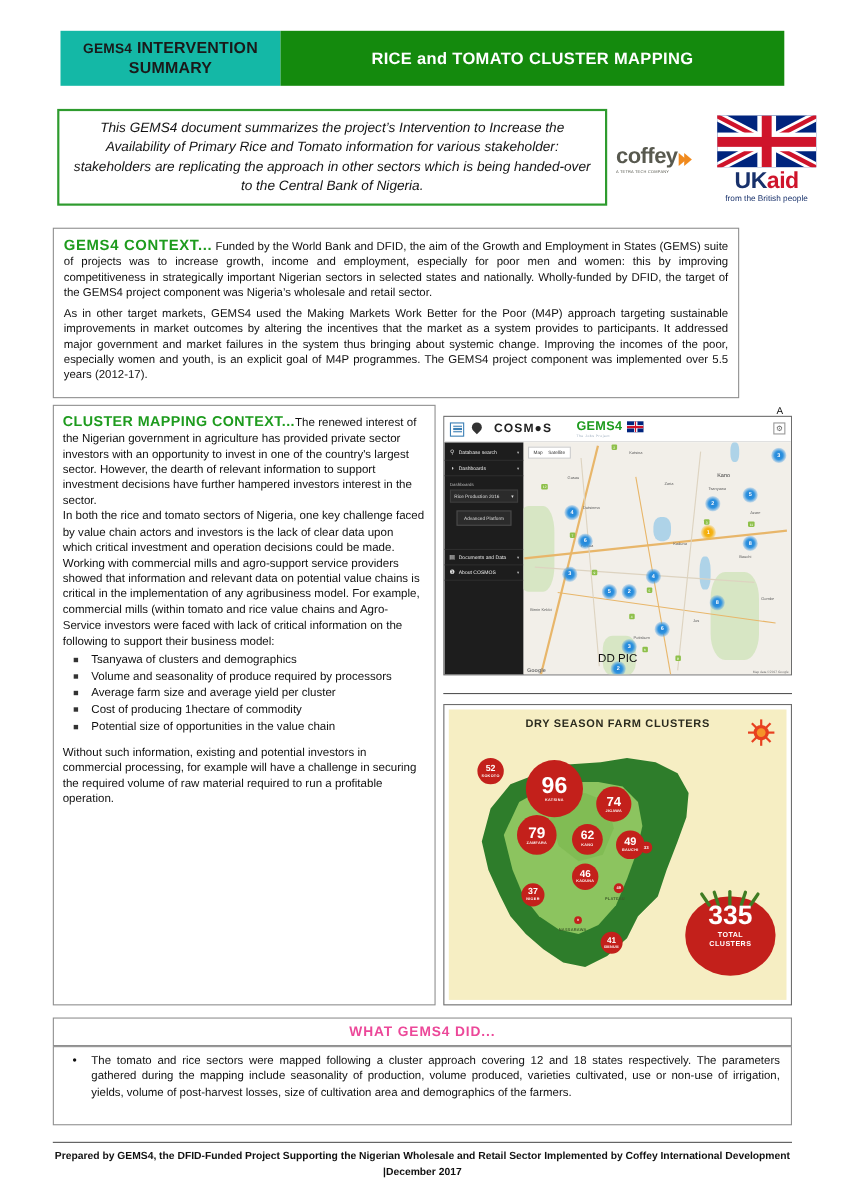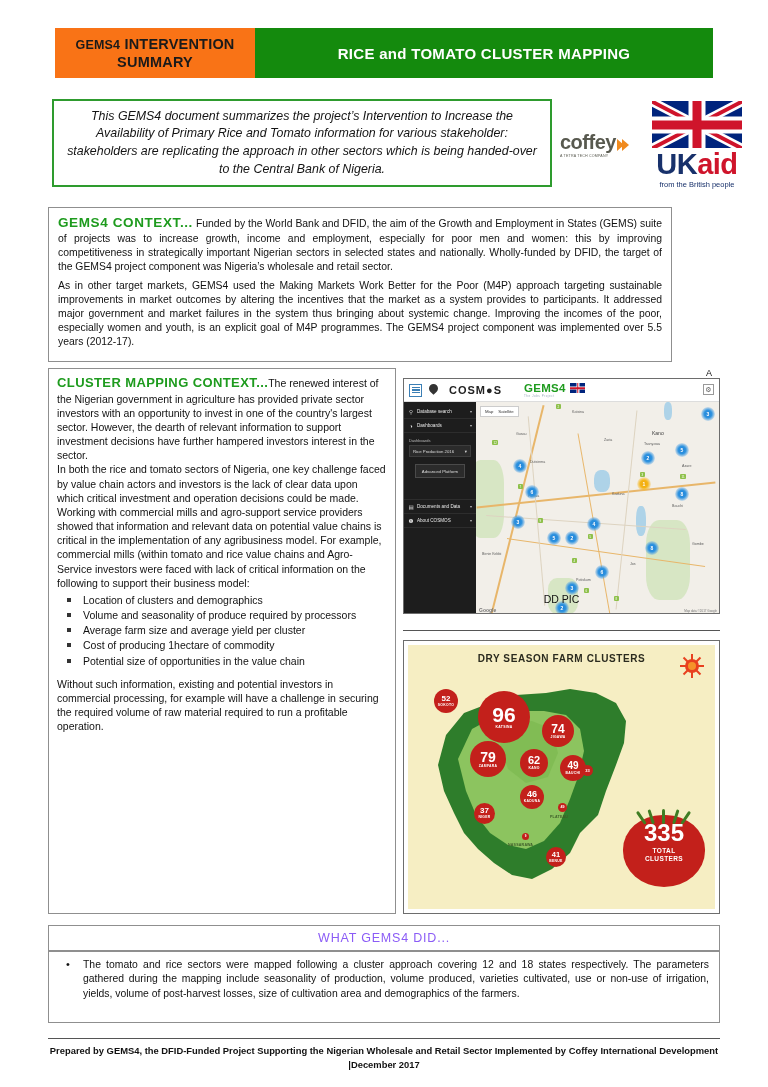--- a/index.html
+++ b/index.html
@@ -10,21 +10,21 @@
     font-family:"Liberation Sans", sans-serif;
     color:#111;
     position:relative;
     overflow:hidden;
   }
   .page { position:absolute; left:0; top:0; width:768px; height:1087px; background:#fff; }
 
   
   .header { position:absolute; left:55px; top:28px; width:658px; height:50px; display:flex; }
   .header-left {
-    width:200px; background:#f97316; color:#1a1a1a;
+    width:200px; background:#14b8a6; color:#1a1a1a;
     display:flex; align-items:center; justify-content:center; text-align:center;
     font-weight:bold; font-size:14.5px; line-height:1.25; letter-spacing:.2px;
     padding:0 6px;
   }
   .header-left .small { font-size:12.5px; font-variant:small-caps; }
   .header-right {
     flex:1; background:#148a0d; color:#fff;
     display:flex; align-items:center; justify-content:center;
     font-weight:bold; font-size:15px; letter-spacing:.3px;
   }
@@ -53,21 +53,21 @@
   .flag .d1,.flag .d2 { position:absolute; left:50%; top:50%; width:118px; height:9px; background:#fff; transform-origin:center; }
   .flag .d1 { transform:translate(-50%,-50%) rotate(27.5deg); }
   .flag .d2 { transform:translate(-50%,-50%) rotate(-27.5deg); }
   .flag .r1,.flag .r2 { position:absolute; left:50%; top:50%; width:118px; height:4px; background:#cf142b; transform-origin:center; }
   .flag .r1 { transform:translate(-50%,-50%) rotate(27.5deg); }
   .flag .r2 { transform:translate(-50%,-50%) rotate(-27.5deg); }
   .flag .vw { position:absolute; left:50%; top:0; width:17px; height:100%; background:#fff; transform:translateX(-50%); }
   .flag .hw { position:absolute; top:50%; left:0; width:100%; height:17px; background:#fff; transform:translateY(-50%); }
   .flag .vr { position:absolute; left:50%; top:0; width:9px; height:100%; background:#cf142b; transform:translateX(-50%); }
   .flag .hr { position:absolute; top:50%; left:0; width:100%; height:9px; background:#cf142b; transform:translateY(-50%); }
-  .ukaid-word { font-size:29px; font-weight:bold; color:#18316b; line-height:1; margin-top:2px; letter-spacing:-.5px; }
+  .ukaid-word { font-size:21px; font-weight:bold; color:#18316b; line-height:1; margin-top:2px; letter-spacing:-.5px; }
   .ukaid-word i { color:#cf142b; font-style:normal; }
   .ukaid-sub { font-size:7.5px; color:#18316b; margin-top:1px; }
 
   
   .ctx-box {
     position:absolute; left:48px; top:207px; width:624px; height:155px;
     border:1px solid #8f8f8f; background:#fff; padding:6px 9px 4px 9px;
   }
   .ctx-head { color:#1e9b1e; font-weight:bold; font-size:13.5px; letter-spacing:.6px; }
   .ctx-p { font-size:10.4px; line-height:1.33; text-align:justify; color:#111; margin:0 0 6px 0; }
@@ -154,21 +154,21 @@
   .tomato-body { position:absolute; left:0; bottom:0; width:82px; height:72px; border-radius:48% 48% 50% 50%; background:#c3201b; }
   .tomato-leaf { position:absolute; left:50%; top:-3px; transform:translateX(-50%); width:40px; height:18px; }
   .tomato-leaf span { position:absolute; bottom:0; width:3px; height:15px; background:#3f7d23; border-radius:2px; transform-origin:bottom center; }
   .tomato-txt { position:absolute; left:0; top:12px; width:82px; text-align:center; color:#fff; }
   .tomato-txt .big { font-size:24px; font-weight:bold; line-height:1; }
   .tomato-txt .sm { font-size:6.5px; font-weight:bold; line-height:1.25; margin-top:2px; letter-spacing:.4px; }
 
   
   .did-head-box { position:absolute; left:48px; top:925px; width:672px; height:26px; border:1px solid #8f8f8f; background:#fff;
                   display:flex; align-items:center; justify-content:center; }
-  .did-head { color:#8b5cf6; font-weight:normal; font-size:12.5px; letter-spacing:.8px;text-align:center; }
+  .did-head { color:#ec4899; font-weight:bold; font-size:12.5px; letter-spacing:.8px;text-align:center; }
   .did-body-box { position:absolute; left:48px; top:951px; width:672px; height:72px; border:1px solid #8f8f8f; background:#fff; padding:6px 10px; }
   .did-li { position:relative; padding-left:24px; font-size:10.4px; line-height:1.38; text-align:justify; color:#111; }
   .did-li:before { content:"\2022"; position:absolute; left:7px; top:-1px; font-size:11px; color:#111; }
 
   
   .foot-rule { position:absolute; left:48px; top:1038px; width:672px; border-top:1px solid #555; }
   .footer { position:absolute; left:48px; top:1044px; width:672px; text-align:center;
             font-size:9.4px; font-weight:bold; line-height:1.45; color:#111; }
 </style>
 </head>
@@ -220,21 +220,21 @@
     </p>
     <p class="ctx-p">As in other target markets, GEMS4 used the Making Markets Work Better for the Poor (M4P) approach targeting sustainable improvements in market outcomes by altering the incentives that the market as a system provides to participants. It addressed major government and market failures in the system thus bringing about systemic change. Improving the incomes of the poor, especially women and youth, is an explicit goal of M4P programmes. The GEMS4 project component was implemented over 5.5 years (2012-17).</p>
   </div>
 
   <div class="cm-box">
     <p class="cm-p">
       <span class="cm-head">CLUSTER MAPPING CONTEXT...</span><span>The renewed interest of the Nigerian government in agriculture has provided private sector investors with an opportunity to invest in one of the country's largest sector. However, the dearth of relevant information to support investment decisions have further hampered investors interest in the sector.</span>
     </p>
     <p class="cm-p">In both the rice and tomato sectors of Nigeria, one key challenge faced by value chain actors and investors is the lack of clear data upon which critical investment and operation decisions could be made. Working with commercial mills and agro-support service providers showed that information and relevant data on potential value chains is critical in the implementation of any agribusiness model. For example, commercial mills (within tomato and rice value chains and Agro-Service investors were faced with lack of critical information on the following to support their business model:</p>
     <ul class="cm-list">
-      <li>Location of clusters and demographics</li>
+      <li>Tsanyawa of clusters and demographics</li>
       <li>Volume and seasonality of produce required by processors</li>
       <li>Average farm size and average yield per cluster</li>
       <li>Cost of producing 1hectare of commodity</li>
       <li>Potential size of opportunities in the value chain</li>
     </ul>
     <p class="cm-tail"> Without such information, existing and potential investors in commercial processing, for example will have a challenge in securing the required volume of raw material required to run a profitable operation.</p>
   </div>
 
   <div class="shot-label-A">A</div>
   <div class="shot-box">

